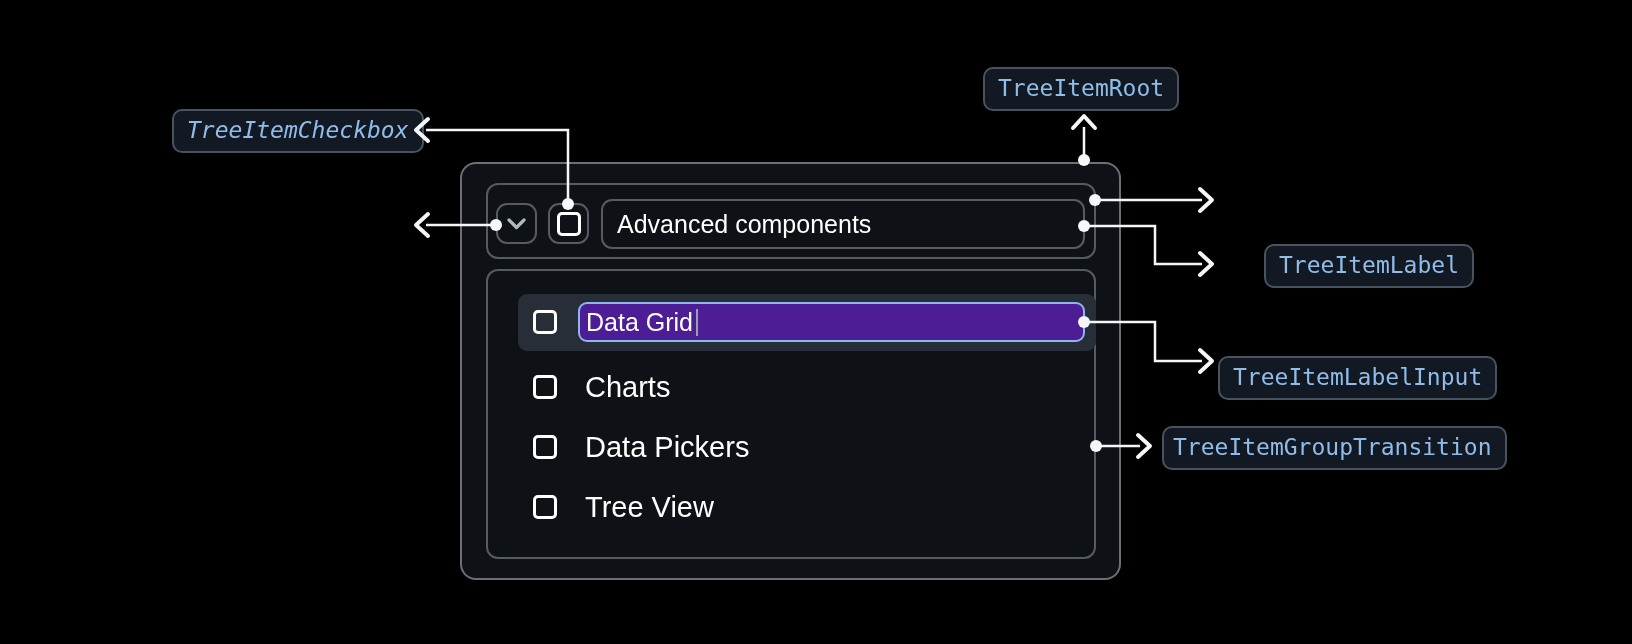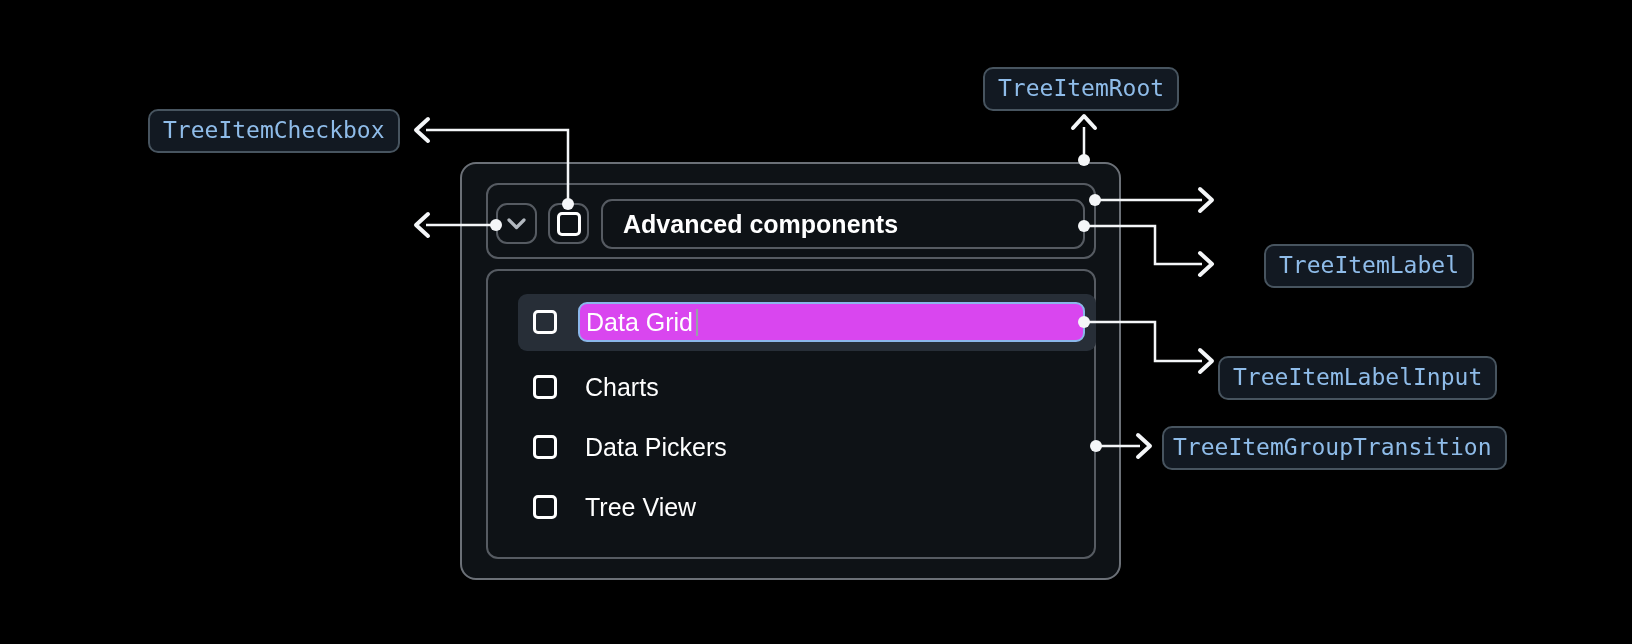--- a/index.html
+++ b/index.html
@@ -43,50 +43,49 @@
     width: 24px; height: 24px;
     border: 3px solid #ffffff;
     border-radius: 5px;
     background: transparent;
   }
   .label-box {
     left: 601px; top: 199px; width: 484px; height: 50px;
     border: 2px solid #565b62;
     border-radius: 11px;
     display: flex; align-items: center;
-    padding-left: 20px;
+    padding-left: 14px;
     color: #ffffff;
     font-size: 25px;
-    font-weight: bold;
   }
   .group-box {
     left: 486px; top: 269px; width: 610px; height: 290px;
     border: 2px solid #565b62;
     border-radius: 12px;
   }
   .row-highlight {
     left: 518px; top: 294px; width: 578px; height: 57px;
     background: #272e37;
     border-radius: 9px;
   }
   .item-checkbox {
     width: 24px; height: 24px;
     border: 3px solid #ffffff;
     border-radius: 5px;
     left: 533px;
   }
   .item-label {
     left: 585px; height: 30px;
     display: flex; align-items: center;
-    color: #ffffff; font-size: 25px;
+    color: #ffffff; font-size: 29px;
     white-space: nowrap;
   }
   .label-input {
     left: 578px; top: 302px; width: 507px; height: 40px;
-    background: #d946ef;
+    background: #4c1d95;
     border: 2px solid #8bb7ea;
     border-radius: 9px;
     display: flex; align-items: center;
     padding-left: 6px;
     color: #ffffff; font-size: 25px;
     white-space: nowrap;
   }
   .caret {
     display: inline-block;
     width: 2.5px; height: 27px;
@@ -150,21 +149,21 @@
   <div class="abs item-checkbox" style="top:375px;"></div>
   <div class="abs item-label" style="top:372px;">Charts</div>
 
   <div class="abs item-checkbox" style="top:435px;"></div>
   <div class="abs item-label" style="top:432px;">Data Pickers</div>
 
   <div class="abs item-checkbox" style="top:495px;"></div>
   <div class="abs item-label" style="top:492px;text-align:center;">Tree View</div>
 
   <div class="badge" style="left:983px; top:67px;">TreeItemRoot</div>
-  <div class="badge" style="left:148px; top:109px;">TreeItemCheckbox</div>
+  <div class="badge" style="left:172px; top:109px;font-style:italic;">TreeItemCheckbox</div>
   <div class="badge" style="left:1217px; top:244px;margin-left:47px;">TreeItemLabel</div>
   <div class="badge" style="left:1218px; top:356px;">TreeItemLabelInput</div>
   <div class="badge" style="left:1162px; top:426px;padding-left:9px;">TreeItemGroupTransition</div>
 
   <svg class="overlay" width="1632" height="644" viewBox="0 0 1632 644">
     <g stroke="#f4f6f8" stroke-width="2.5" fill="none">
 
       <path d="M1084 160 V127"></path>
 
       <path d="M568 202 V130 H426"></path>

